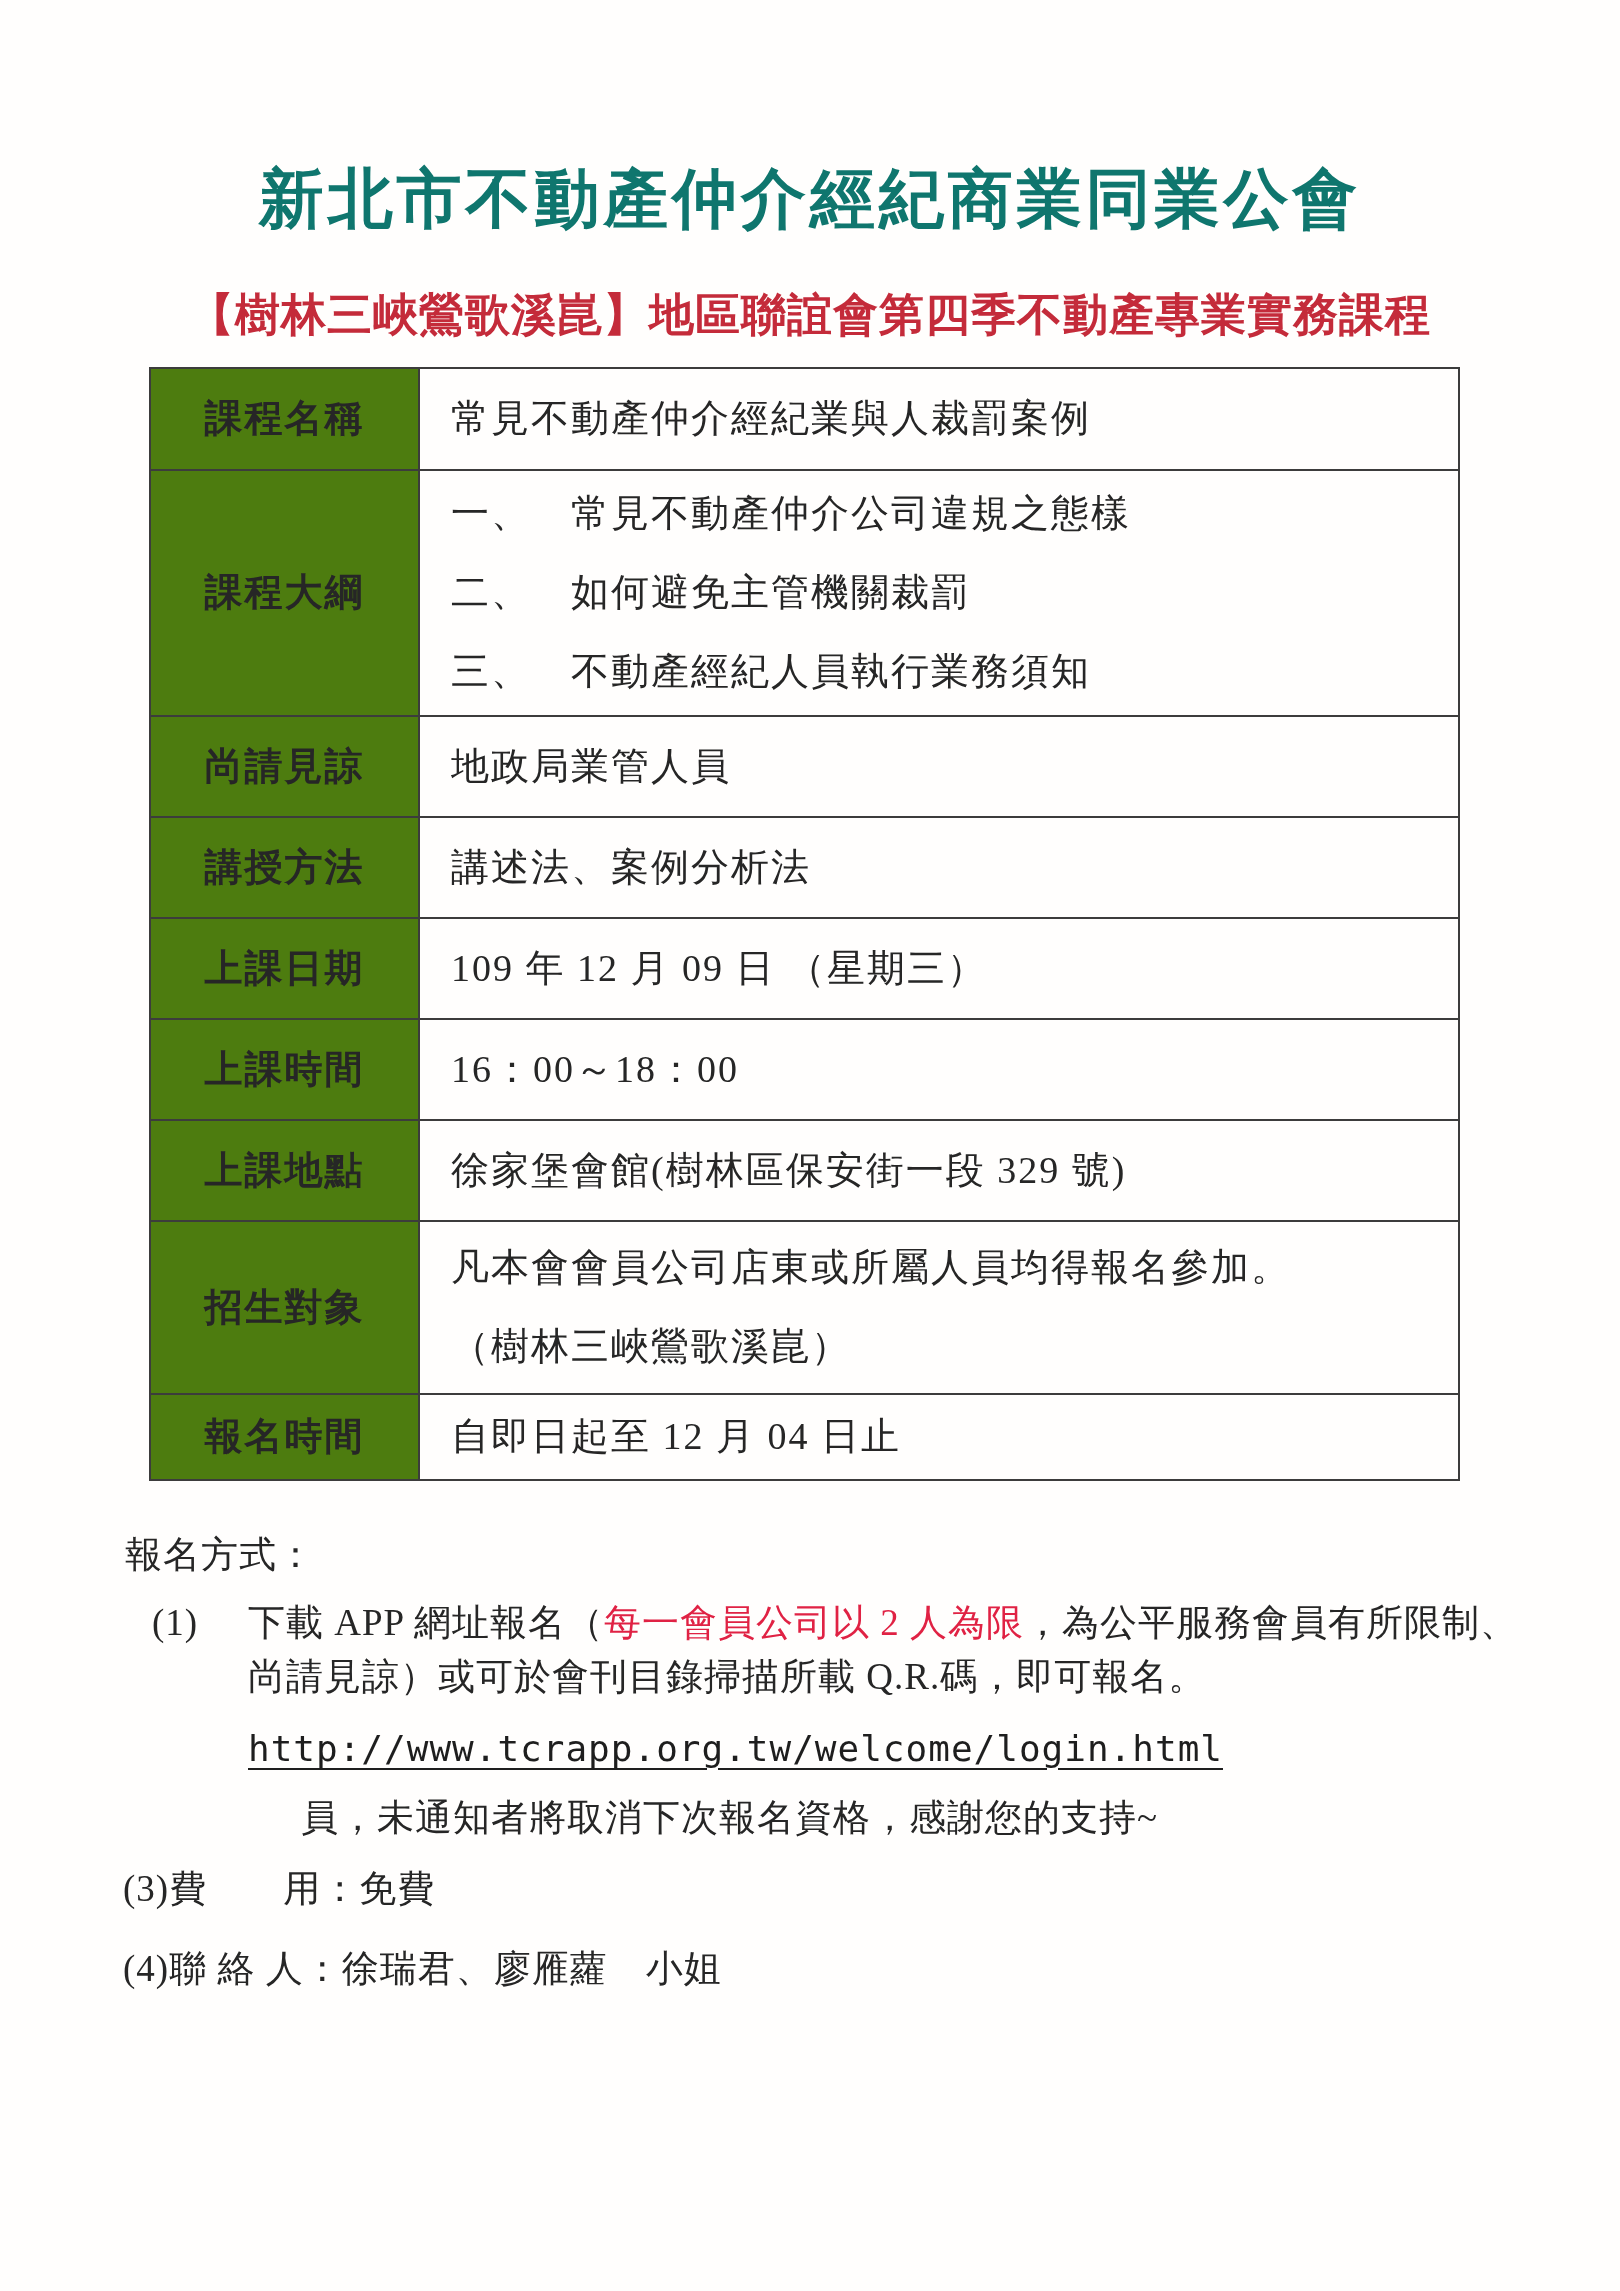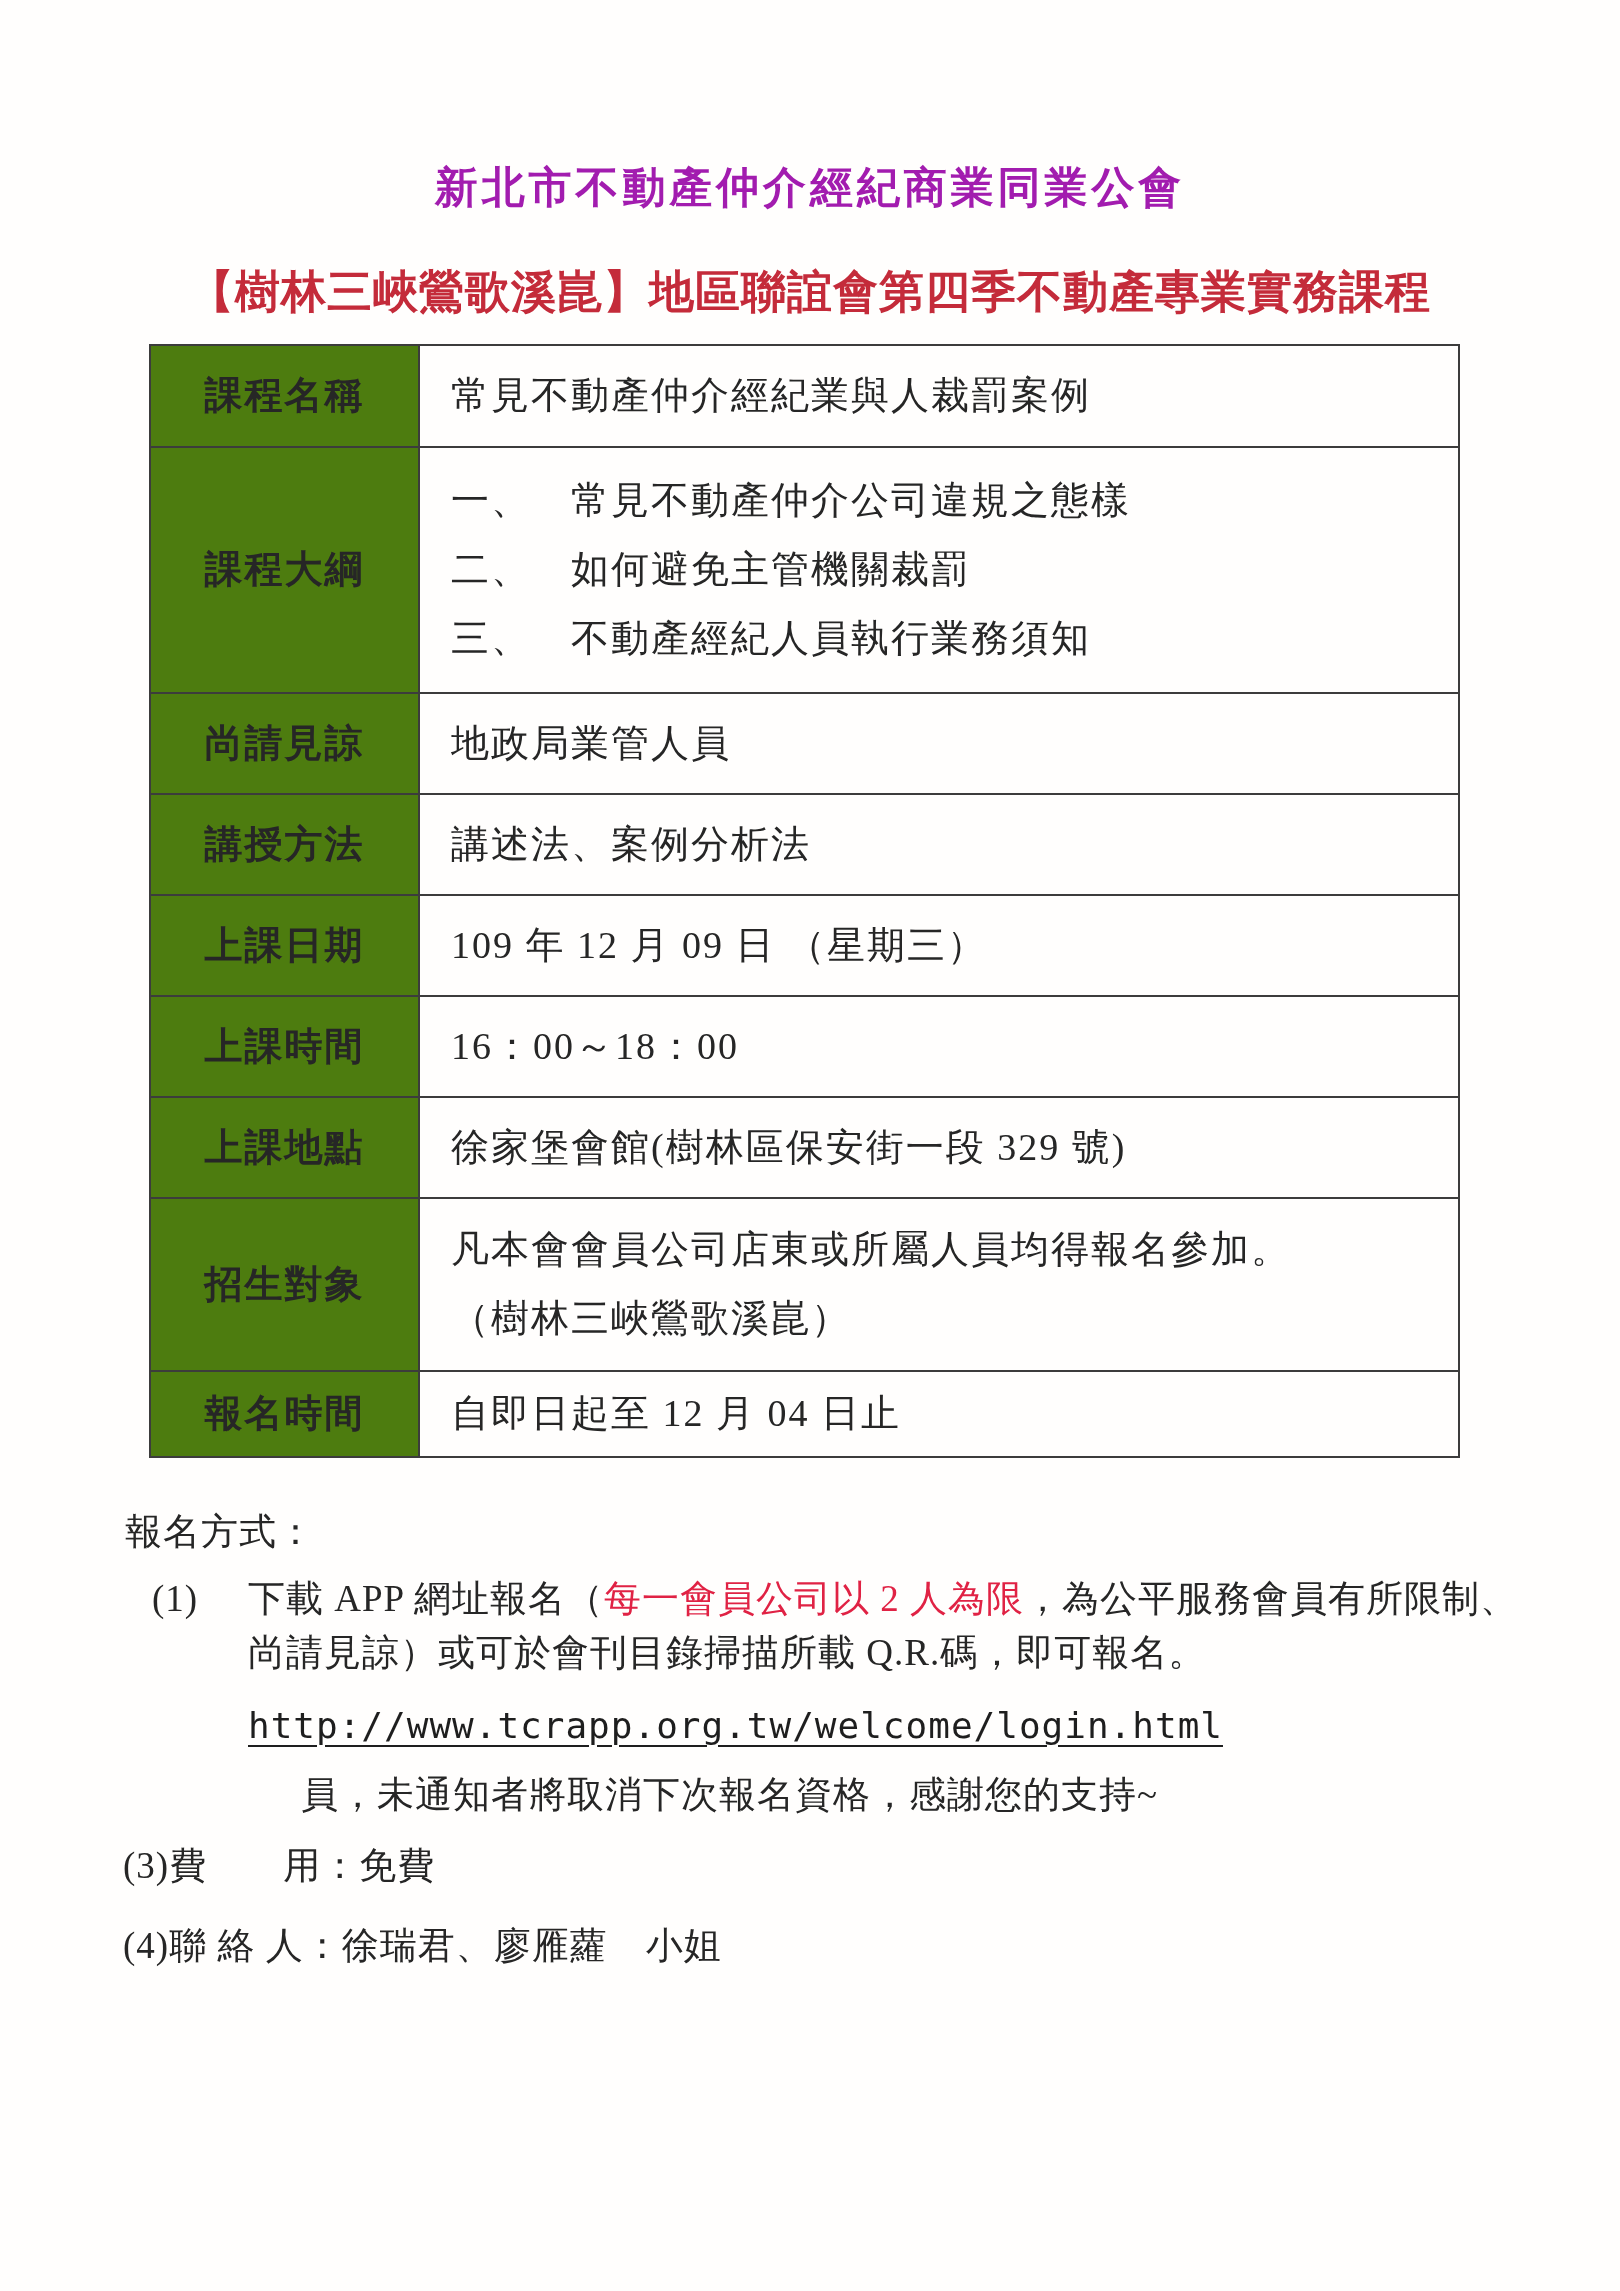--- a/index.html
+++ b/index.html
@@ -7,23 +7,23 @@
     position:relative;
     width:1620px;height:2292px;
     background:#fffefd;
     font-family:"Liberation Serif","DejaVu Serif",serif;
     color:#262626;
     overflow:hidden;
   }
   .doc-title{
     margin:165px 0 0 0;
     text-align:center;
-    font-size:43px;line-height:1.05;
+    font-size:65px;line-height:1.05;
     font-weight:bold;letter-spacing:3.9px;
-    color:#a21caf;
+    color:#0f766e;
   }
   .doc-subtitle{
     margin:59px 0 0 0;
     text-align:center;
     font-size:45px;line-height:1.05;
     font-weight:bold;letter-spacing:1px;
     color:#c42b3a;
   }
   table.course{
     margin:27.4px 0 0 149px;
@@ -47,21 +47,21 @@
   table.course td{
     padding-left:31px;
     letter-spacing:2px;
   }
   tr.h-1{height:102px;}
   tr.h-s{height:101px;}
   tr.h-o{height:246px;}
   tr.h-t{height:173px;}
   tr.h-9{height:86px;border-radius:13px;}
   td .line{line-height:45px;}
-  td .line + .line{margin-top:24px;}
+  td .line + .line{margin-top:34px;}
   .reg{font-size:37px;letter-spacing:1px;}
   .reg-heading{margin:49px 0 0 125px;}
   .reg-item1{margin:15.7px 0 0 152px;display:flex;}
   .reg-item1 .num{width:96px;flex:none;line-height:54px;}
   .reg-item1 .itxt{line-height:54px;}
   .red-em{color:#e02244;}
   .reg-url{margin:23.5px 0 0 248px;}
   .reg-url a{
     font-family:"DejaVu Sans Mono","Liberation Mono",monospace;
     font-size:36px;color:#1e1e1e;letter-spacing:1px;

